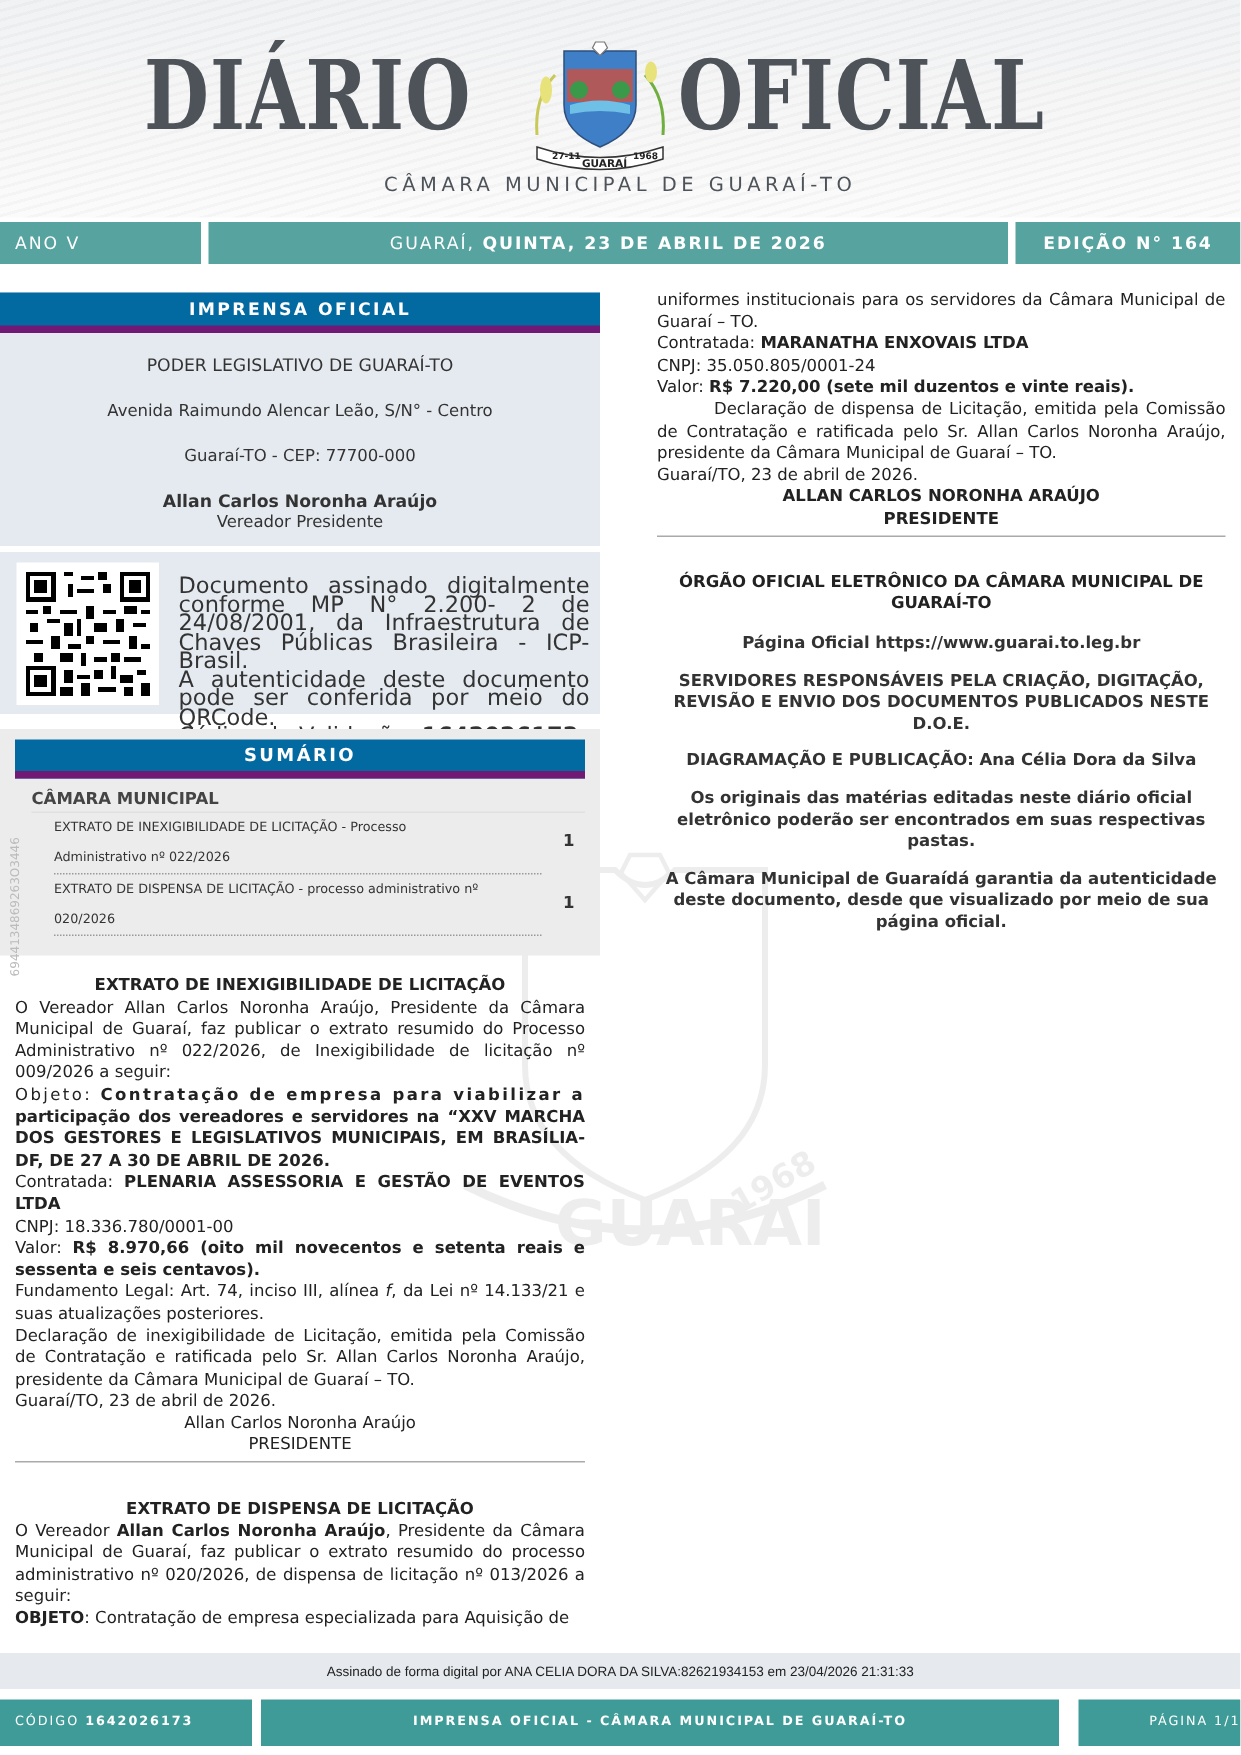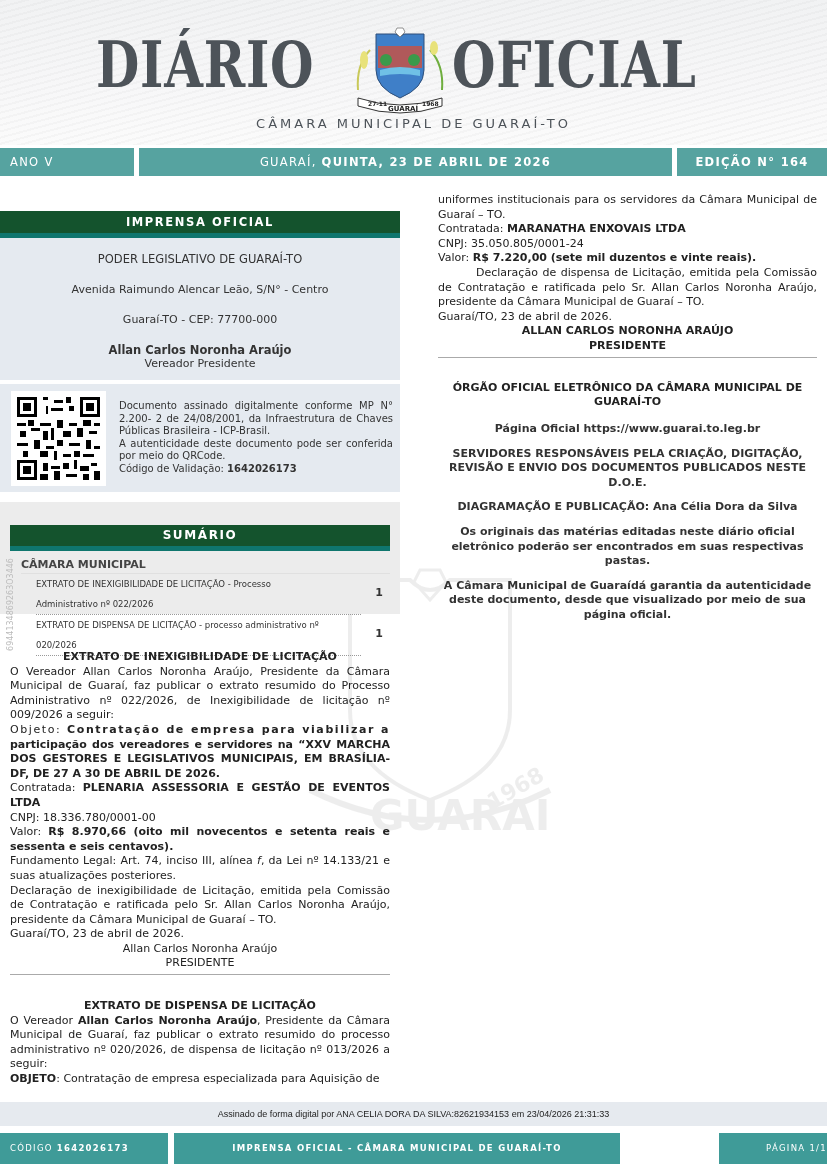--- a/index.html
+++ b/index.html
@@ -36,40 +36,40 @@
   }
   .datebar .c1 { left: 0; width: 134px; padding-left: 10px; }
   .datebar .c2 { left: 139px; width: 533px; text-align: center; }
   .datebar .c3 { left: 677px; width: 150px; text-align: center; font-weight: bold; }
   .datebar b { font-weight: bold; }
 
   
   .left { position: absolute; left: 0; top: 195px; width: 400px; }
   .box-imprensa { background: #e5eaf0; width: 400px; }
   .teal-head {
-    height: 22px; background: #14532d; color: #fff; font-weight: bold; font-size: 11.5px;
+    height: 22px; background: #0369a1; color: #fff; font-weight: bold; font-size: 11.5px;
     letter-spacing: 1.6px; text-align: center; line-height: 22px;
-    border-bottom: 5px solid #0f766e; box-sizing: content-box; margin-top: 16px;
+    border-bottom: 5px solid #701a75; box-sizing: content-box;
   }
   .imp-body { text-align: center; padding: 14px 10px 10px; font-size: 11px; color: #333; }
   .imp-body .org { font-weight: normal; font-size: 11.5px; margin-bottom: 17px; }
   .imp-body p { margin-bottom: 17px; }
   .imp-body .name { font-weight: bold; font-size: 11.5px; }
   .imp-body .role { margin-bottom: 0; }
 
   .box-qr { margin-top: 4px; background: #e5eaf0; height: 108px; position: relative; width: 400px; }
   .qr { position: absolute; left: 11px; top: 7px; width: 95px; height: 95px; background: #fff; padding: 6px; }
   .qr svg { width: 83px; height: 83px; display: block; }
   .qr-text {
-    position: absolute; left: 119px; top: 16px; width: 274px; font-size: 10px; color: #333;
+    position: absolute; left: 119px; top: 16px; width: 274px; font-size: 15px; color: #333;
     text-align: justify; line-height: 12.5px;
   }
   .qr-text b { font-weight: bold; }
 
-  .box-sumario { margin-top: 10px; background: #ececec; width: 400px; height: 112px; padding: 7px 10px 0; position: relative; }
+  .box-sumario { margin-top: 10px; background: #ececec; width: 400px; height: 151px; padding: 7px 10px 0; position: relative; }
   .box-sumario .teal-head { font-size: 12px; height: 21px; line-height: 21px; border-bottom-width: 5px; }
   .sum-cat { font-weight: bold; font-size: 11px; color: #444; margin-top: 7px; margin-left: 11px; padding-bottom: 2px; border-bottom: 1px solid #e0e0e0; }
   .sum-row { position: relative; margin-left: 26px; width: 325px; border-bottom: 1px dotted #999; font-size: 8.5px; color: #333; line-height: 20px; padding-top: 0px; }
   .sum-row .pg { position: absolute; right: -22px; top: 12px; font-weight: bold; font-size: 11px; line-height: 14px; }
 
   .watermark-id {
     position: absolute; left: -40px; top: 600px; font-size: 8px; color: #bbb;
     transform: rotate(-90deg); transform-origin: center; width: 100px; text-align: center;
   }
 
@@ -92,21 +92,21 @@
   .info p { margin-bottom: 10.5px; font-weight: bold; }
 
   
   .bg-crest { position: absolute; left: 290px; top: 560px; width: 280px; height: 290px; opacity: 0.11; }
 
   
   .signbar { position: absolute; top: 1102px; left: 0; width: 827px; height: 24px; background: #e6eaef; text-align: center; font-size: 9px; line-height: 24px; color: #222; font-family: "Liberation Sans", sans-serif; }
   .footer { position: absolute; top: 1133px; left: 0; width: 827px; height: 31px; }
   .footer .cell { position: absolute; top: 0; height: 31px; background: #3f9b98; color: #fff; font-size: 8.5px; letter-spacing: 1.3px; line-height: 31px; }
   .footer .f1 { left: 0; width: 168px; padding-left: 10px; }
-  .footer .f2 { left: 174px; width: 446px; text-align: center; font-weight: bold; }
+  .footer .f2 { left: 174px; width: 532px; text-align: center; font-weight: bold; }
   .footer .f3 { left: 719px; width: 108px; text-align: right; }
   .footer b { font-weight: bold; }
 </style>
 </head>
 <body>
 
 <div class="masthead">
   <div class="title-left">DIÁRIO</div>
   <svg class="crest" viewBox="0 0 104 100">
     <path d="M10 70 Q8 45 22 30" stroke="#c9c95a" stroke-width="2" fill="none"></path>

